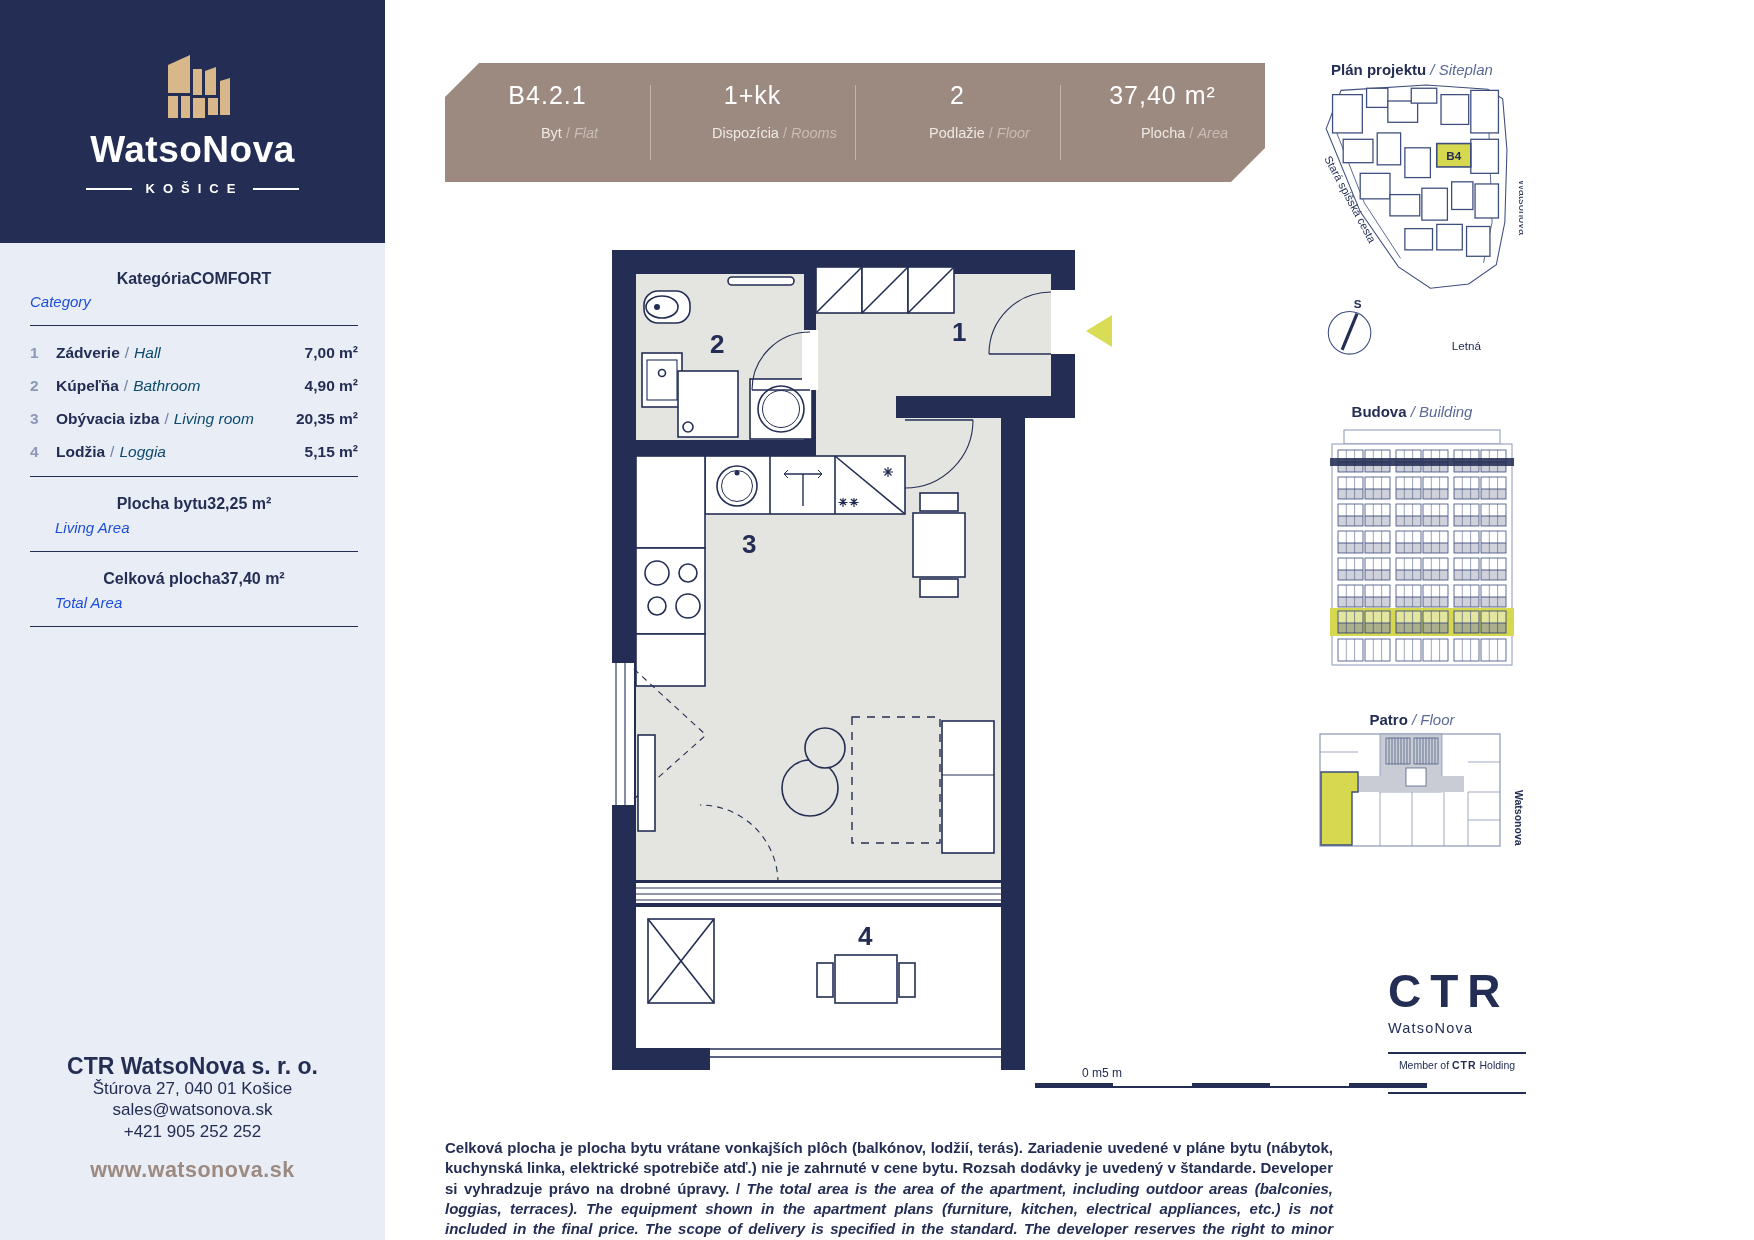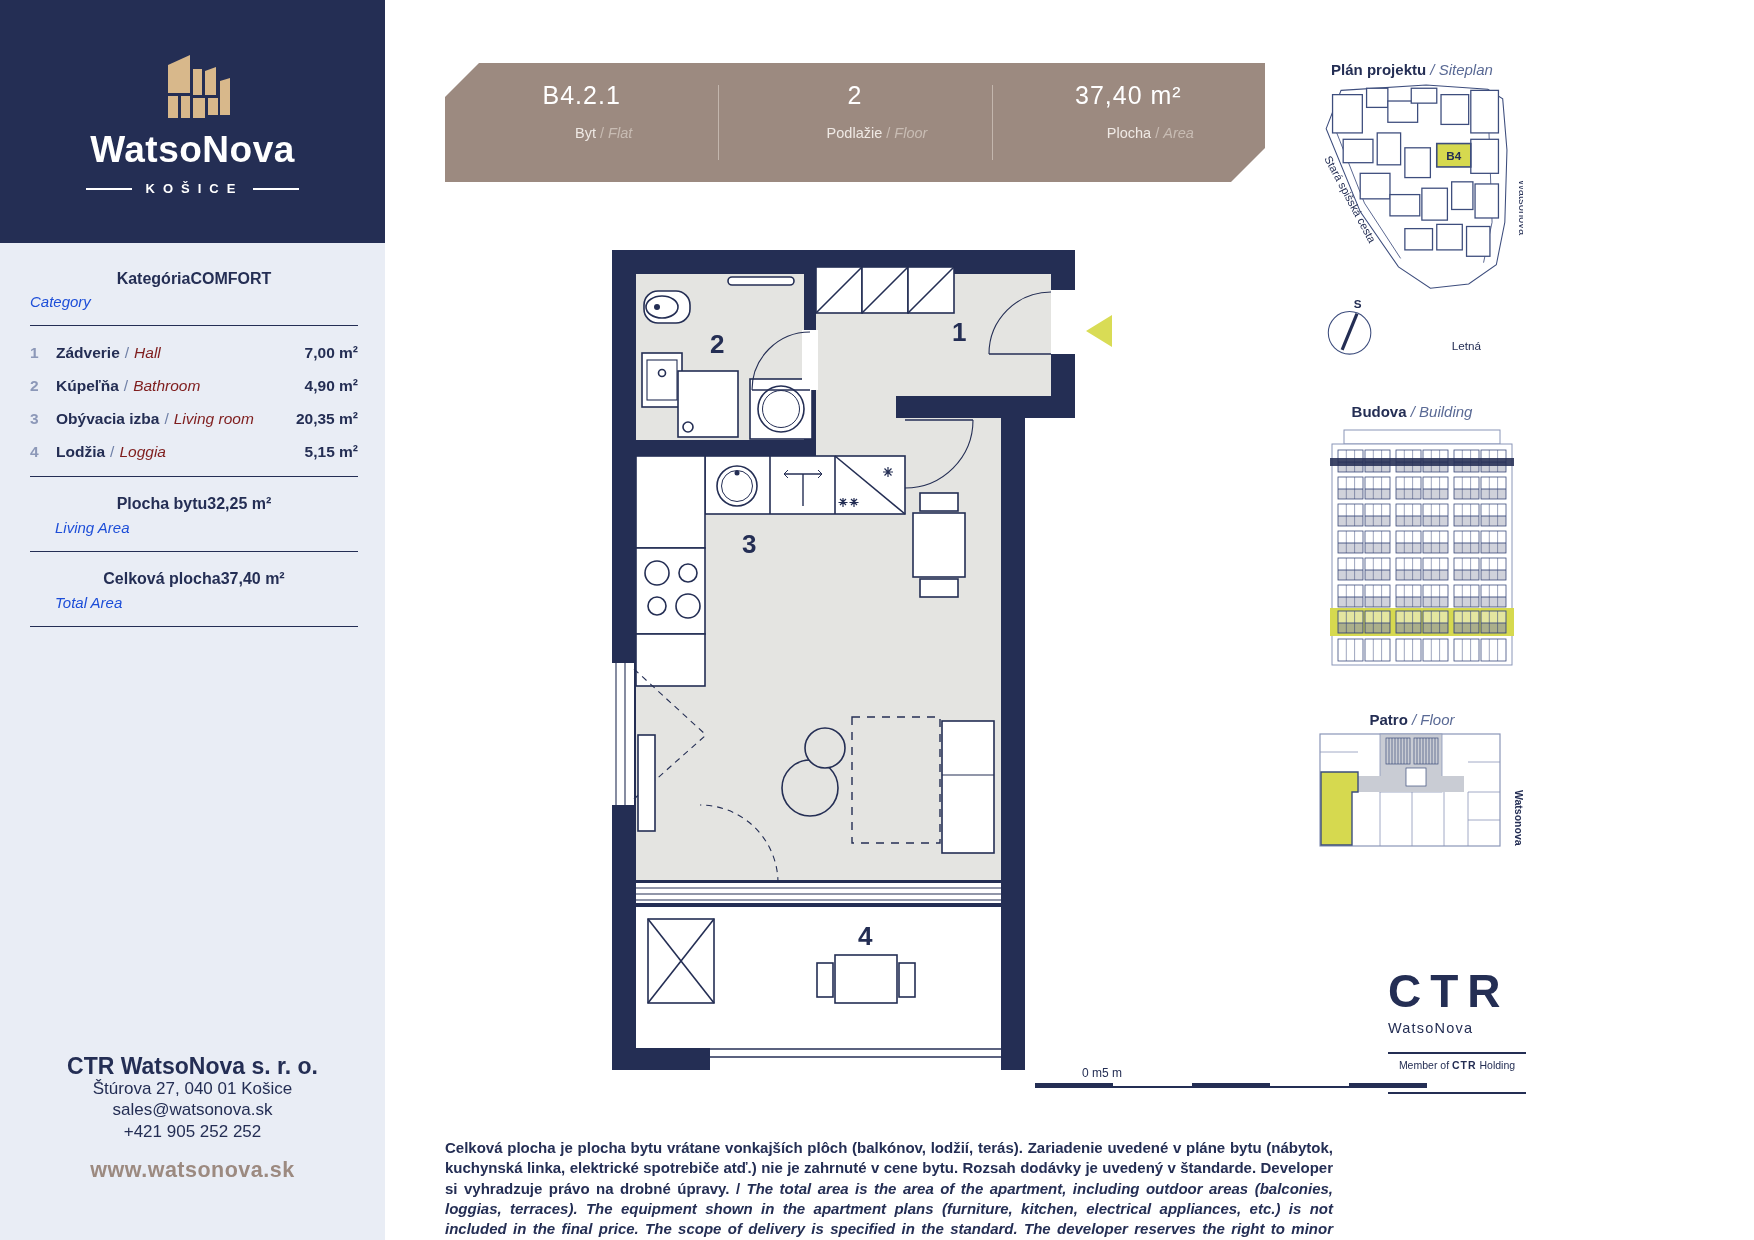--- a/index.html
+++ b/index.html
@@ -15,21 +15,21 @@
   .side-body{padding:27px 27px 0 30px;}
   .flexrow{display:flex;justify-content:center;align-items:baseline;}
   .b{font-weight:700;font-size:16px;}
   .en-it{font-style:italic;color:#1d4ed8;font-size:15px;}
   .cat-en{margin-top:5px;}
   hr.sline{border:none;border-top:1.6px solid #242e54;margin:15px 0 18px;}
   .room{display:flex;align-items:baseline;margin-bottom:15px;font-size:15.5px;}
   .rnum{width:26px;color:#8c98b8;font-weight:600;flex:none;}
   .rname{font-weight:700;}
   .rsep{color:#7081a8;margin:0 5px;}
-  .ren{font-style:italic;color:#7f1d1d;}
+  .ren{font-style:italic;color:#0c4a6e;}
   .rarea{margin-left:auto;font-weight:700;}
   .sum-en{margin-top:6px;margin-left:25px;}
   .contact{position:absolute;left:0;top:1056px;width:385px;text-align:center;font-size:17px;line-height:21.5px;}
   .contact .co{font-weight:700;font-size:23px;}
   .website{position:absolute;left:0;top:1158px;width:385px;text-align:center;color:#9c8a80;font-weight:700;font-size:21.5px;letter-spacing:.5px;}
   
   .banner{position:absolute;left:445px;top:63px;width:820px;height:119px;background:#9c8a80;display:flex;
           clip-path:polygon(34px 0,100% 0,100% calc(100% - 34px),calc(100% - 34px) 100%,0 100%,0 34px);}
   .bcell{flex:1;text-align:center;padding-top:18px;position:relative;}
   .bcell + .bcell::before{content:"";position:absolute;left:0;top:22px;bottom:22px;width:1px;background:#c3b6ad;}
@@ -156,20 +156,26 @@
     </div>
     <div class="website">www.watsonova.sk</div>
   </aside>
 
   <header class="banner">
     <div class="bcell">
       <div class="bval">B4.2.1</div>
       <div class="blab"><span class="bsk">Byt</span>
         <span class="bsep">/</span>
         <span class="ben">Flat</span></div>
+    </div>
+    <div class="bcell">
+      <div class="bval">1+kk</div>
+      <div class="blab"><span class="bsk">Dispozícia</span>
+        <span class="bsep">/</span>
+        <span class="ben">Rooms</span></div>
     </div>
     <div class="bcell">
       <div class="bval">2</div>
       <div class="blab"><span class="bsk">Podlažie</span>
         <span class="bsep">/</span>
         <span class="ben">Floor</span></div>
     </div>
     <div class="bcell">
       <div class="bval">37,40 m²</div>
       <div class="blab"><span class="bsk">Plocha</span>

